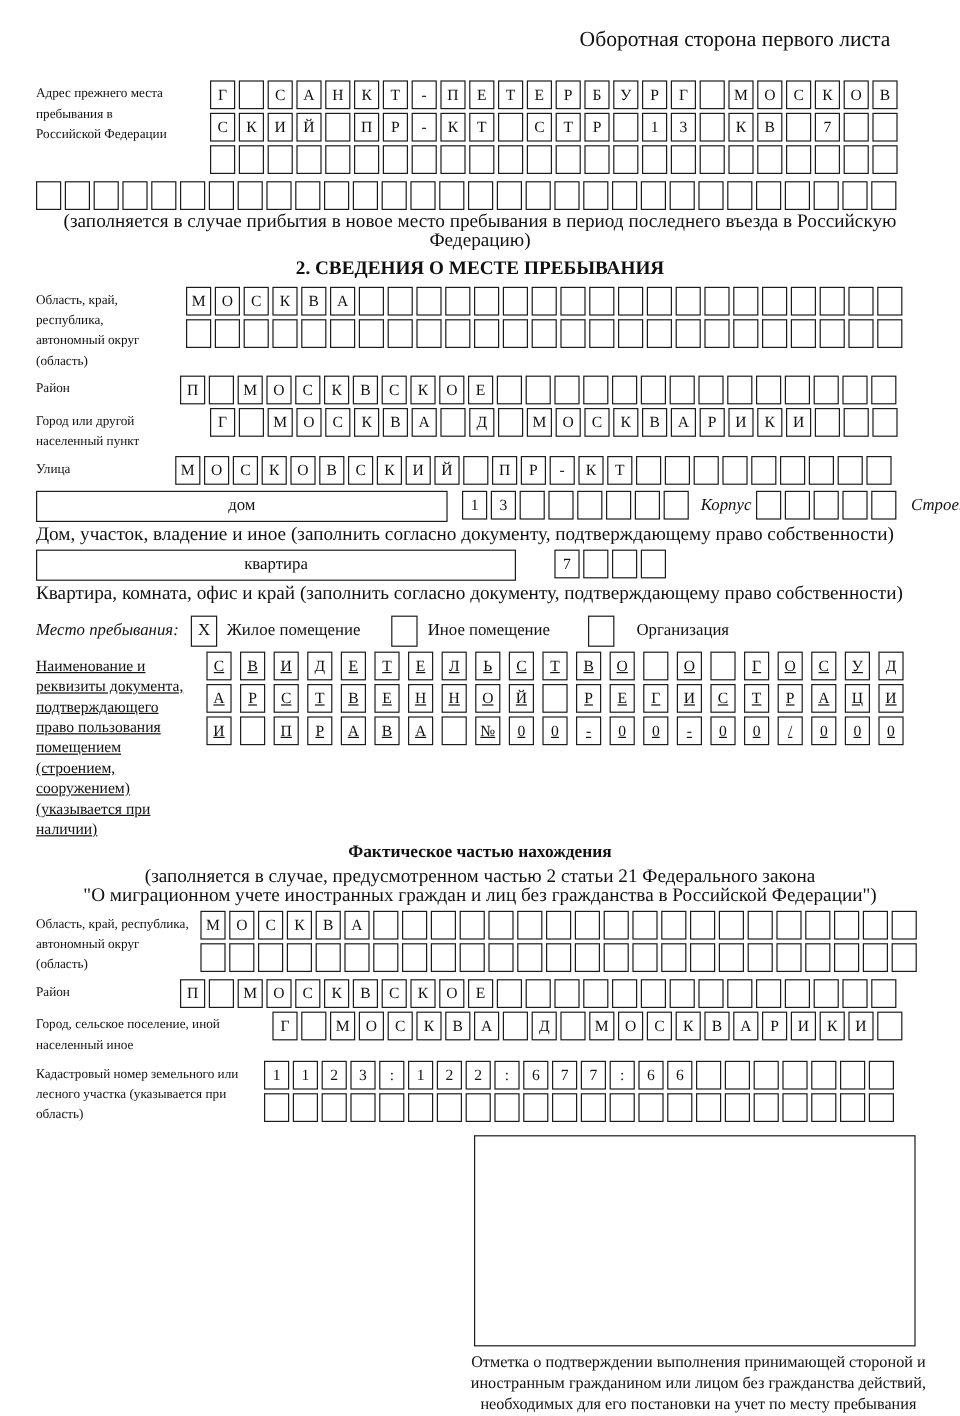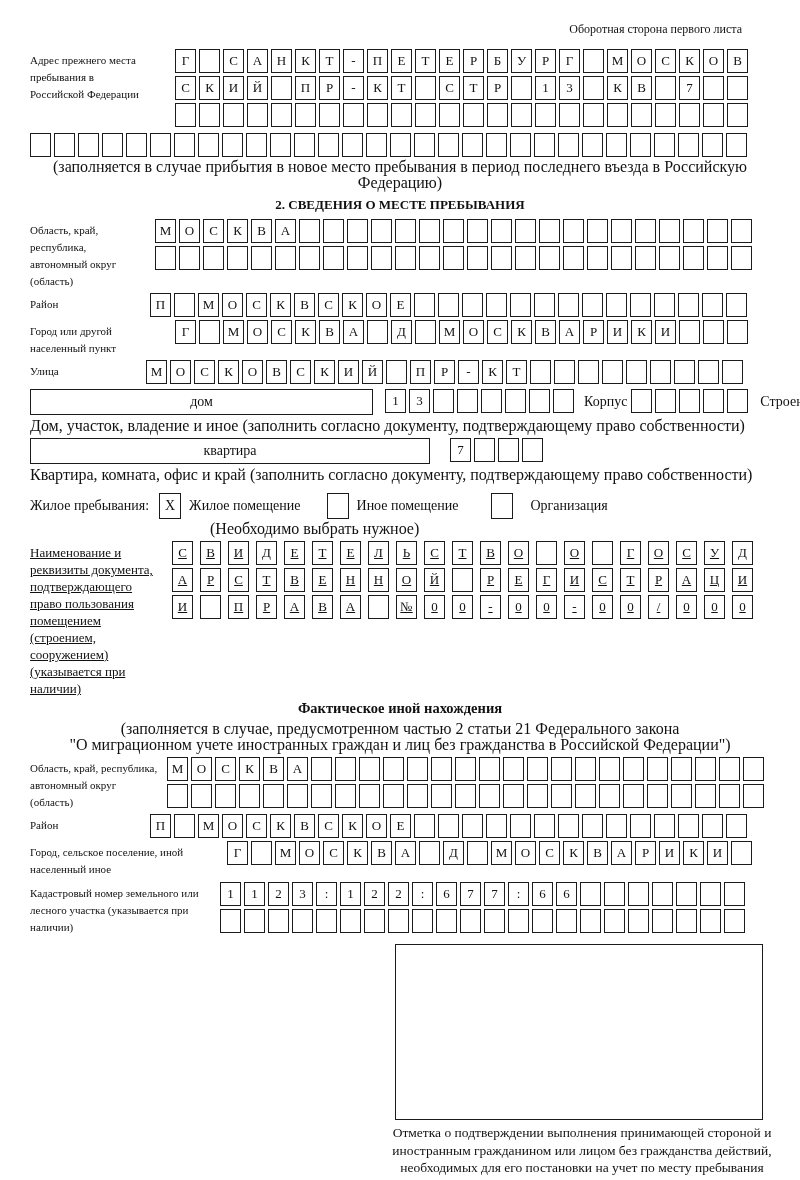--- a/index.html
+++ b/index.html
@@ -2,21 +2,21 @@
 <html><head>
 <meta charset="utf-8">
 <style>
   html,body{margin:0;padding:0;background:#ffffff;}
   body{
     width:800px;height:1180px;
     font-family:"Liberation Serif","DejaVu Serif",serif;
     color:#111;font-size:14px;position:relative;overflow:hidden;
   }
   .page{padding:22px 30px 0 30px;box-sizing:border-box;}
-  .title-row{text-align:right;padding-right:28px;font-size:12px;margin-bottom:12px;}
+  .title-row{text-align:right;padding-right:28px;font-size:18px;margin-bottom:24px;}
   .frow{display:flex;align-items:flex-start;margin-bottom:3px;}
   .flabel{flex-shrink:0;line-height:17px;font-size:11px;padding-top:3px;}
   .w145{width:145px;padding-right:28px;box-sizing:border-box;}
   .w125{width:125px;padding-right:14px;box-sizing:border-box;}
   .w120{width:120px;}
   .w145b{width:145px;padding-right:10px;box-sizing:border-box;}
   .w116{width:116px;}
   .w142{width:142px;padding-right:6px;box-sizing:border-box;font-size:13px;}
   .w137{width:137px;padding-right:8px;box-sizing:border-box;}
   .w197{width:197px;padding-right:10px;box-sizing:border-box;}
@@ -24,29 +24,29 @@
   .cells{display:flex;gap:3px;flex-wrap:nowrap;}
   .cells.wgap{gap:7px;}
   .cell{
     display:inline-block;width:21px;height:24px;box-sizing:border-box;
     border:1.6px solid #1c1c1c;text-align:center;line-height:22px;
     font-size:13px;flex-shrink:0;background:#fff;
   }
   .stack .cells{margin-bottom:3px;}
   .note{font-size:16px;line-height:16px;margin:2px 0 4px 0;}
   .note.center{text-align:center;}
-  .sec-title{text-align:center;font-weight:bold;font-size:13px;margin:6px 0 6px 0;}
+  .sec-title{text-align:center;font-weight:bold;font-size:16px;margin:6px 0 6px 0;}
   .widebox{
     box-sizing:border-box;border:1.6px solid #1c1c1c;height:26px;
     display:flex;align-items:center;justify-content:center;font-size:14px;
     flex-shrink:0;background:#fff;
   }
   .dom-box{width:343px;margin-right:12px;}
   .kv-box{width:400px;margin-right:20px;}
-  .inline-lbl{font-size:14px;line-height:26px;white-space:nowrap;}
+  .inline-lbl{font-size:14px;line-height:26px;white-space:nowrap;font-style:italic;}
   .mesto-row{display:flex;align-items:center;margin:10px 0 2px 0;}
   .cbox{
     display:inline-block;width:22px;height:26px;box-sizing:border-box;
     border:1.6px solid #1c1c1c;text-align:center;line-height:24px;
     font-size:14px;flex-shrink:0;background:#fff;
   }
   .opt-label{font-size:14px;margin:0 10px 0 8px;white-space:nowrap;}
   .stamp-rect{
     box-sizing:border-box;border:1.6px solid #1c1c1c;
     width:368px;height:176px;margin:8px 0 4px 365px;background:#fff;
@@ -352,41 +352,40 @@
         <span class="cell"></span>
         <span class="cell"></span>
         <span class="cell"></span>
         <span class="cell"></span>
       </div>
     <div class="inline-lbl" style="margin:0 6px 0 12px;">Строение</div>
 
   </div>
   <div class="note">Дом, участок, владение и иное (заполнить согласно документу, подтверждающему право собственности)</div>
 
-  <div class="frow" style="margin-top:3px;">
+  <div class="frow" style="margin-top:3px;gap:12px;">
     <div class="widebox kv-box">квартира</div>
     <div class="cells">
         <span class="cell">7</span>
         <span class="cell"></span>
         <span class="cell"></span>
         <span class="cell"></span>
       </div>
   </div>
   <div class="note">Квартира, комната, офис и край (заполнить согласно документу, подтверждающему право собственности)</div>
 
   <div class="mesto-row">
-    <span class="inline-lbl" style="margin-right:10px;">Жилое пребывания:</span>
+    <span class="inline-lbl" style="margin-right:10px;">Место пребывания:</span>
     <span class="cbox">X</span>
     <span class="opt-label" style="margin-right:26px;">Жилое помещение</span>
     <span class="cbox"></span>
     <span class="opt-label" style="margin-right:32px;">Иное помещение</span>
     <span class="cbox"></span>
     <span class="opt-label" style="margin-left:18px;">Организация</span>
   </div>
-  <div class="note" style="text-align:left;padding-left:180px;">(Необходимо выбрать нужное)</div>
 
   <div class="frow" style="margin-top:4px;text-decoration:underline;">
     <div class="flabel w142">Наименование и реквизиты документа, подтверждающего право пользования помещением (строением, сооружением) (указывается при наличии)</div>
     <div class="stack">
       <div class="cells wgap">
           <span class="cell">С</span>
           <span class="cell">В</span>
           <span class="cell">И</span>
           <span class="cell">Д</span>
           <span class="cell">Е</span>
@@ -449,21 +448,21 @@
           <span class="cell">0</span>
           <span class="cell">0</span>
           <span class="cell">/</span>
           <span class="cell">0</span>
           <span class="cell">0</span>
           <span class="cell">0</span>
         </div>
     </div>
   </div>
 
-  <div class="sec-title" style="font-size:14.5px;margin-top:2px;margin-bottom:4px;">Фактическое иной нахождения</div>
+  <div class="sec-title" style="font-size:14.5px;margin-top:2px;margin-bottom:4px;">Фактическое частью нахождения</div>
   <div class="note center" style="margin-bottom:0;">(заполняется в случае, предусмотренном частью 2 статьи 21 Федерального закона</div>
   <div class="note center" style="margin-top:0;">"О миграционном учете иностранных граждан и лиц без гражданства в Российской Федерации")</div>
 
   <div class="frow" style="margin-top:4px;">
     <div class="flabel w137">Область, край, республика, автономный округ (область)</div>
     <div class="stack">
       <div class="cells">
           <span class="cell">М</span>
           <span class="cell">О</span>
           <span class="cell">С</span>
@@ -573,21 +572,21 @@
         <span class="cell">А</span>
         <span class="cell">Р</span>
         <span class="cell">И</span>
         <span class="cell">К</span>
         <span class="cell">И</span>
         <span class="cell"></span>
       </div>
   </div>
 
   <div class="frow" style="margin-top:4px;">
-    <div class="flabel w190">Кадастровый номер земельного или лесного участка (указывается при наличии)</div>
+    <div class="flabel w190">Кадастровый номер земельного или лесного участка (указывается при область)</div>
     <div class="stack">
       <div class="cells">
           <span class="cell">1</span>
           <span class="cell">1</span>
           <span class="cell">2</span>
           <span class="cell">3</span>
           <span class="cell">:</span>
           <span class="cell">1</span>
           <span class="cell">2</span>
           <span class="cell">2</span>

